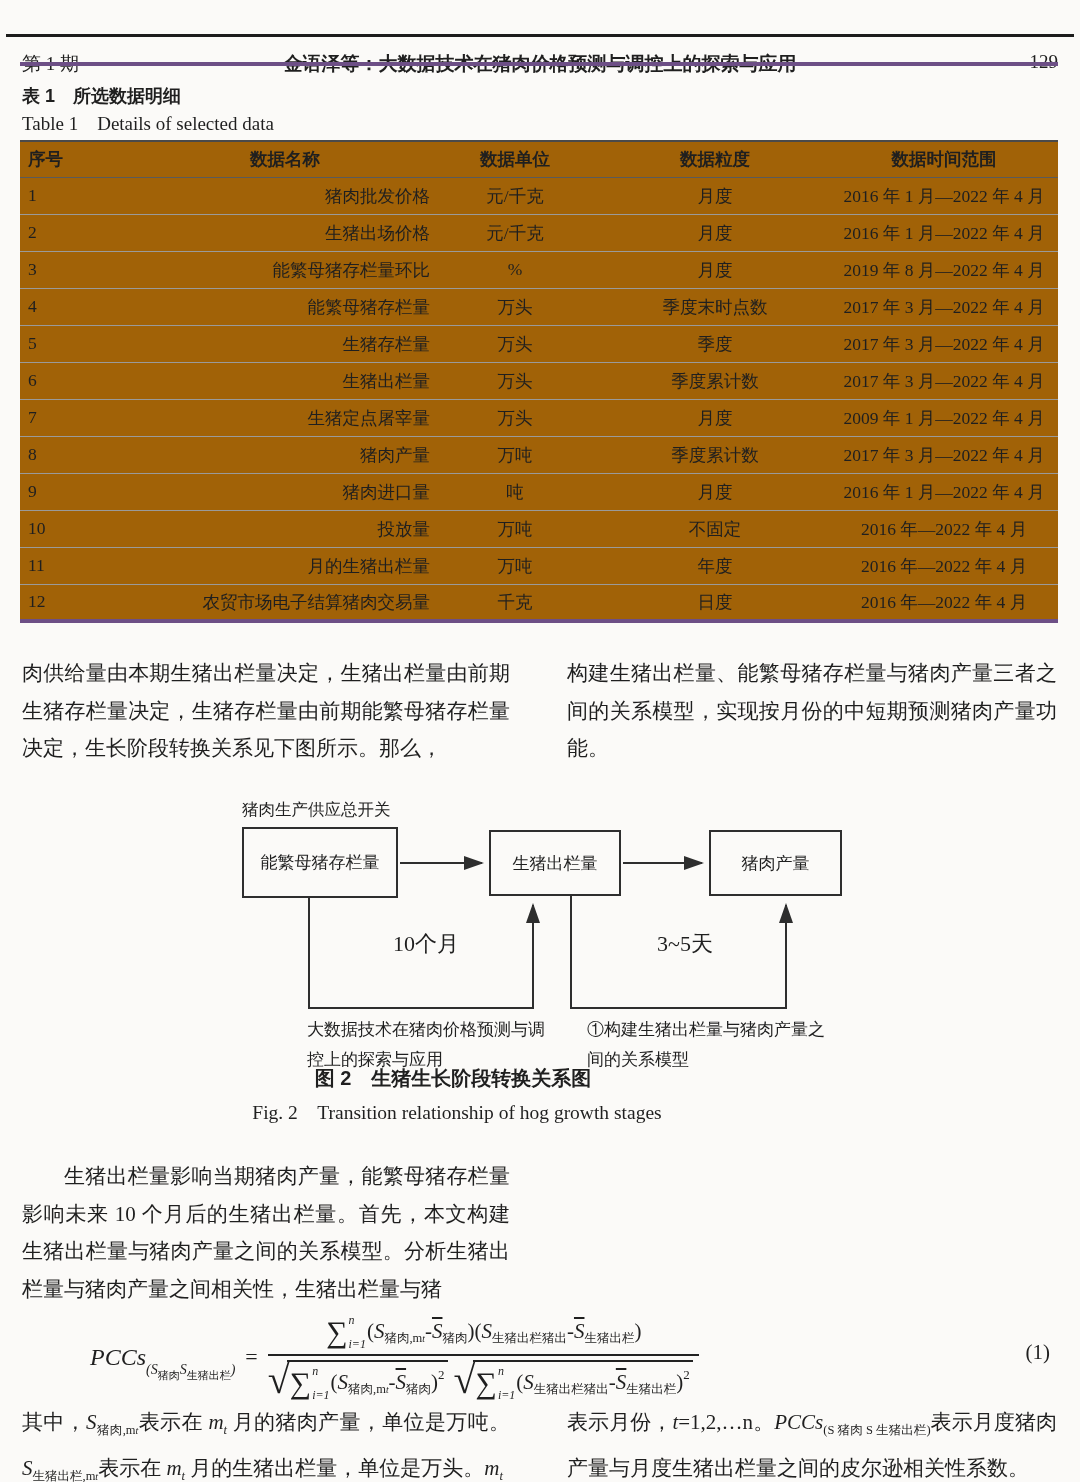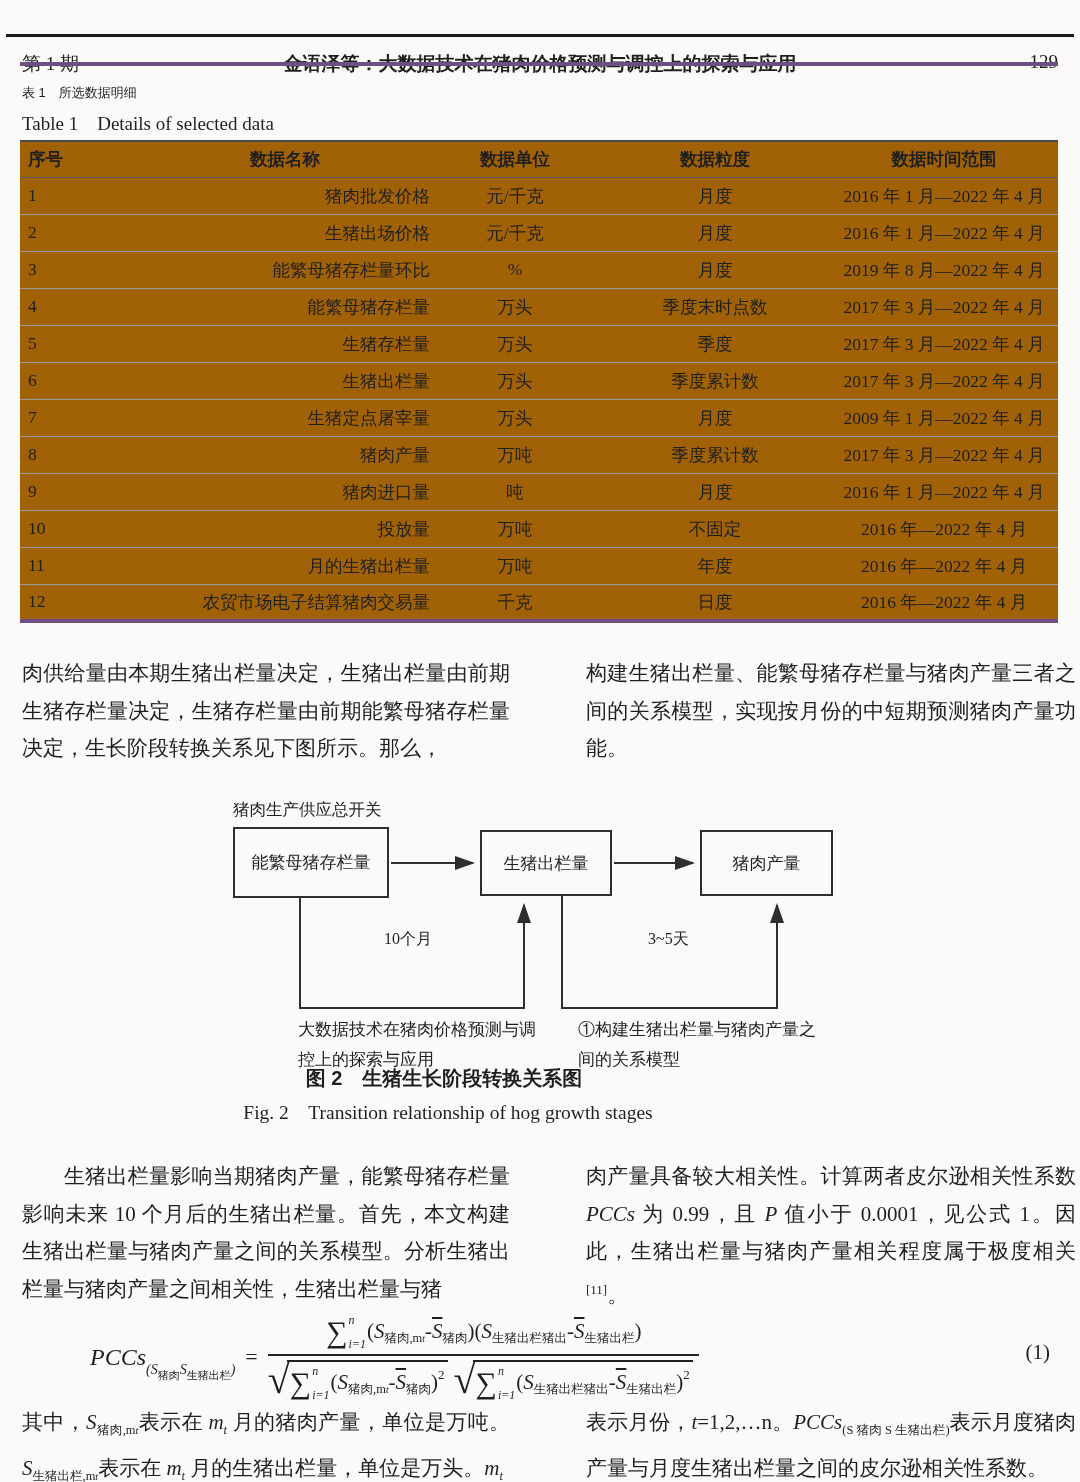--- a/index.html
+++ b/index.html
@@ -12,21 +12,21 @@
   
   .hdr { position:absolute; top:7px; left:22px; right:22px; height:26px; font-size:19px;margin-top:44px; }
   .hdr .issue { position:absolute; left:0; top:0; }
   .hdr .jtitle { position:absolute; left:0; right:0; top:0; text-align:center;
                  font-family:"Liberation Sans",sans-serif; font-weight:700; font-size:19px; }
   .hdr .pageno { position:absolute; right:0; top:0; }
   .hdr-rule { position:absolute; top:34px; left:6px; right:6px; height:3px; background:#1c1c1c; }
   .sec-rule { position:absolute; top:62px; left:20px; right:22px; height:4px; background:#6d4f86; }
 
   
-  .tbl-title-zh { position:absolute; top:84px; left:22px; font-size:13px; font-weight:400;
+  .tbl-title-zh { position:absolute; top:84px; left:22px; font-size:18px; font-weight:700;
                   font-family:"Liberation Sans",sans-serif; }
   .tbl-title-en { position:absolute; top:111px; left:22px; font-size:19px; }
 
   
   .tbl-wrap { position:absolute; top:140px; left:20px; width:1038px; }
   table.data { width:100%; border-collapse:collapse; background:#a16207;
                border-top:2px solid #4a4a4a; border-bottom:4px solid #6d4f86; }
   table.data th { height:36px; font-size:17.5px; font-weight:700;
                   font-family:"Liberation Sans",sans-serif;
                   border-bottom:1.5px solid #5a5a5a; text-align:center; padding:0; }
@@ -35,37 +35,37 @@
   table.data .c0 { width:120px; text-align:left; padding-left:8px; }
   table.data th.c0 { text-align:left; padding-left:8px; }
   table.data .c1 { width:290px; }
   table.data td.c1 { text-align:right; padding-left:14px; }
   table.data .c2 { width:170px; }
   table.data .c3 { width:230px; }
   table.data .c4 { width:228px;margin-top:47px; }
 
   
   .col-l { position:absolute; left:22px;  width:488px; font-size:21px; line-height:37.5px; text-align:justify; }
-  .col-r { position:absolute; left:567px; width:490px; font-size:21px; line-height:37.5px; text-align:justify;margin-left:19px; }
+  .col-r { position:absolute; left:567px; width:490px; font-size:21px; line-height:37.5px; text-align:justify; }
   .indent { text-indent:42px; }
   i, .it { font-style:italic; }
   sup.ref { font-size:13px; }
   sub.cjksub { font-size:12.5px; }
   sub.cjksub .tiny { font-size:10px; }
 
   
-  .figure { position:absolute; top:795px; left:0; width:888px; height:345px; }
+  .figure { position:absolute; top:795px; left:9px; width:888px; height:345px; }
   .fig-switch { position:absolute; left:233px; top:4px; font-size:16.5px; }
   .fig-box { position:absolute; border:2px solid #2e2e2e; display:flex; align-items:center;
              justify-content:center; font-size:17px; }
   .fig-box.b1 { left:233px; top:32px; width:156px; height:71px; }
   .fig-box.b2 { left:480px; top:35px; width:132px; height:66px; }
   .fig-box.b3 { left:700px; top:35px; width:133px; height:66px; }
   .fig-svg { position:absolute; left:0; top:0; width:1080px; height:345px; }
-  .fig-lbl { position:absolute; font-size:16px; }
+  .fig-lbl { position:absolute; font-size:22px; }
   .fig-lbl.l1 { left:384px; top:134px; }
   .fig-lbl.l2 { left:648px; top:134px; }
   .fig-note { position:absolute; font-size:17px; line-height:30px; top:220px; }
   .fig-note.nl { left:298px; width:250px; }
   .fig-note.nr { left:578px; width:240px; }
   .fig-cap-zh { position:absolute; left:0; right:0; top:270px; text-align:center;
                 font-size:20px; font-weight:700; font-family:"Liberation Sans",sans-serif; }
   .fig-cap-en { position:absolute; left:0; right:0; top:304px; text-align:center; font-size:19.5px;padding-left:8px; }
 
   
@@ -240,21 +240,20 @@
     <div class="fig-lbl l2">3~5天</div>
 
     <div class="fig-note nl">大数据技术在猪肉价格预测与调控上的探索与应用</div>
     <div class="fig-note nr">①构建生猪出栏量与猪肉产量之间的关系模型</div>
 
     <div class="fig-cap-zh">图 2　生猪生长阶段转换关系图</div>
     <div class="fig-cap-en">Fig. 2　Transition relationship of hog growth stages</div>
   </div>
 
   <div class="col-l p2l indent">生猪出栏量影响当期猪肉产量，能繁母猪存栏量影响未来 10 个月后的生猪出栏量。首先，本文构建生猪出栏量与猪肉产量之间的关系模型。分析生猪出栏量与猪肉产量之间相关性，生猪出栏量与猪</div>
-  <div class="col-r p2r"><span>肉产量具备较大相关性。计算两者皮尔逊相关性系数 </span><i>PCCs</i><span> 为 0.99，且 </span><i>P</i><span> 值小于 0.0001，见公式 1。因此，生猪出栏量与猪肉产量相关程度属于极度相关</span><sup class="ref">[11]</sup><span>。</span></div>
 
   <div class="eq-row">
     <div class="eq-body">
       <span class="eq-lhs"><span>PCCs</span><span class="lhs-sub"><span>(</span><span>S</span><span class="cjk2">猪肉</span><span>S</span><span class="cjk2">生猪出栏</span><span>)</span></span></span>
       <span class="eq-sign">=</span>
 
       <span class="frac">
         <span class="num">
           <span class="sum">
               <span class="sigma">∑</span>

